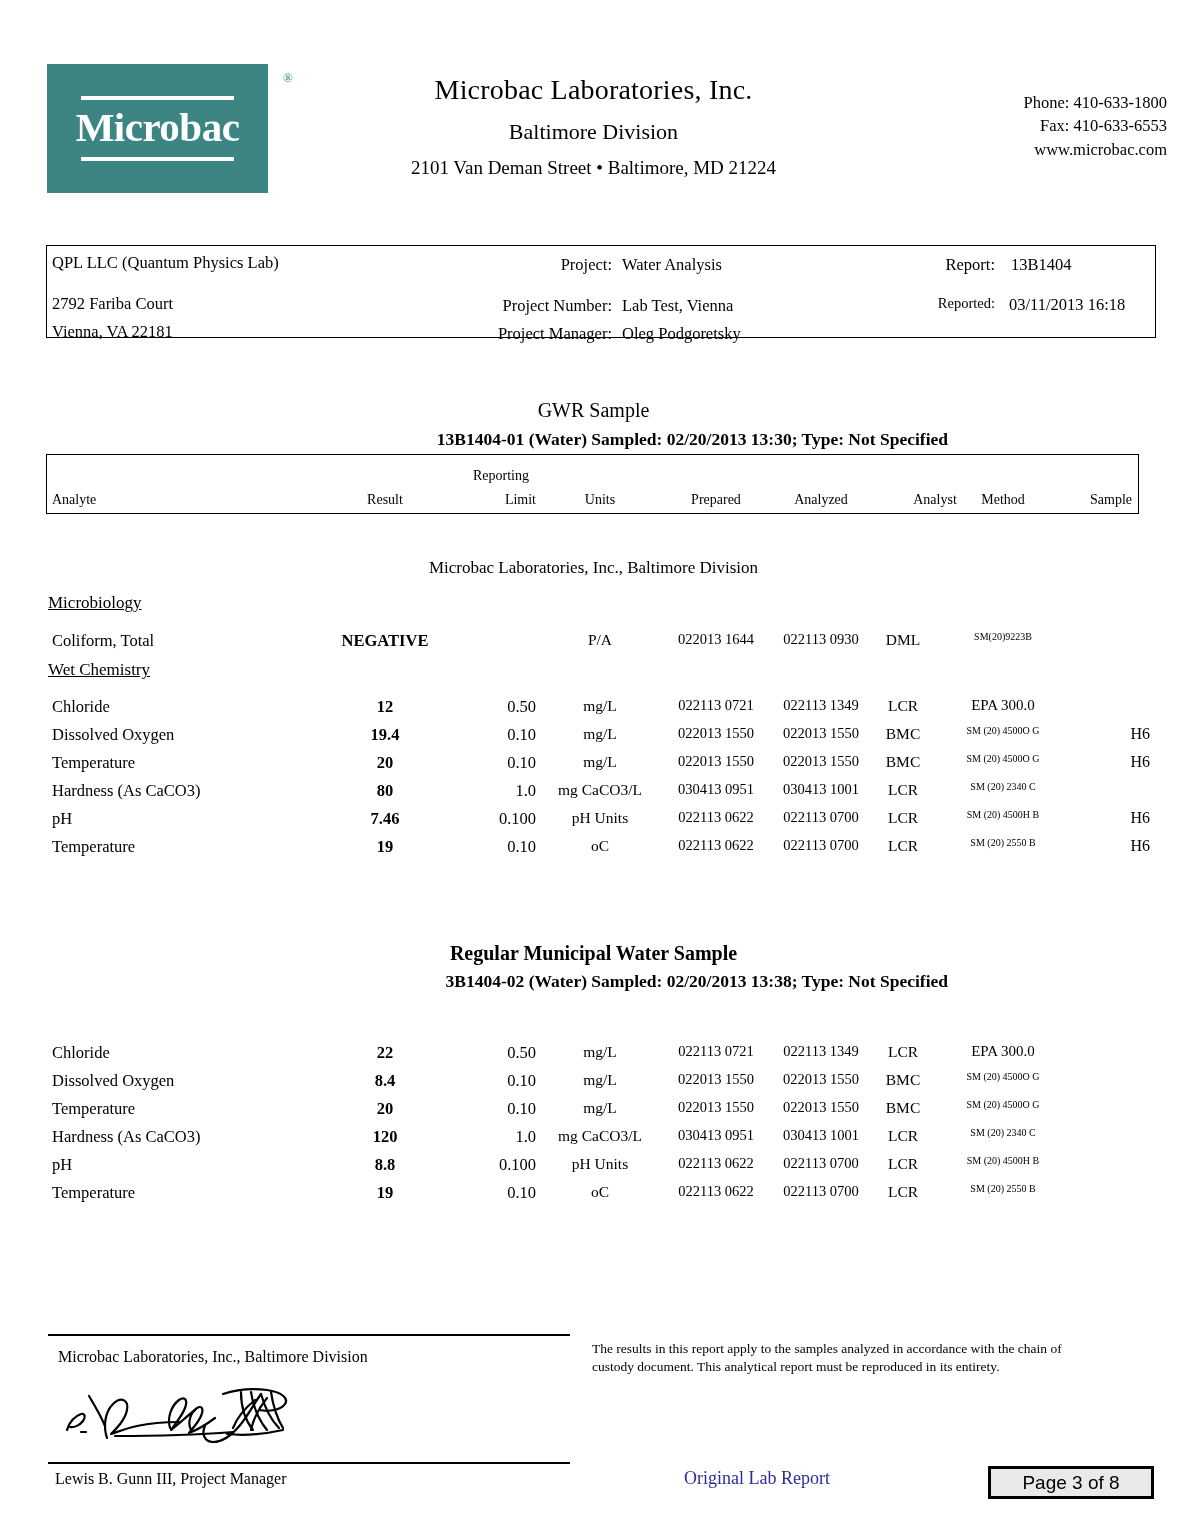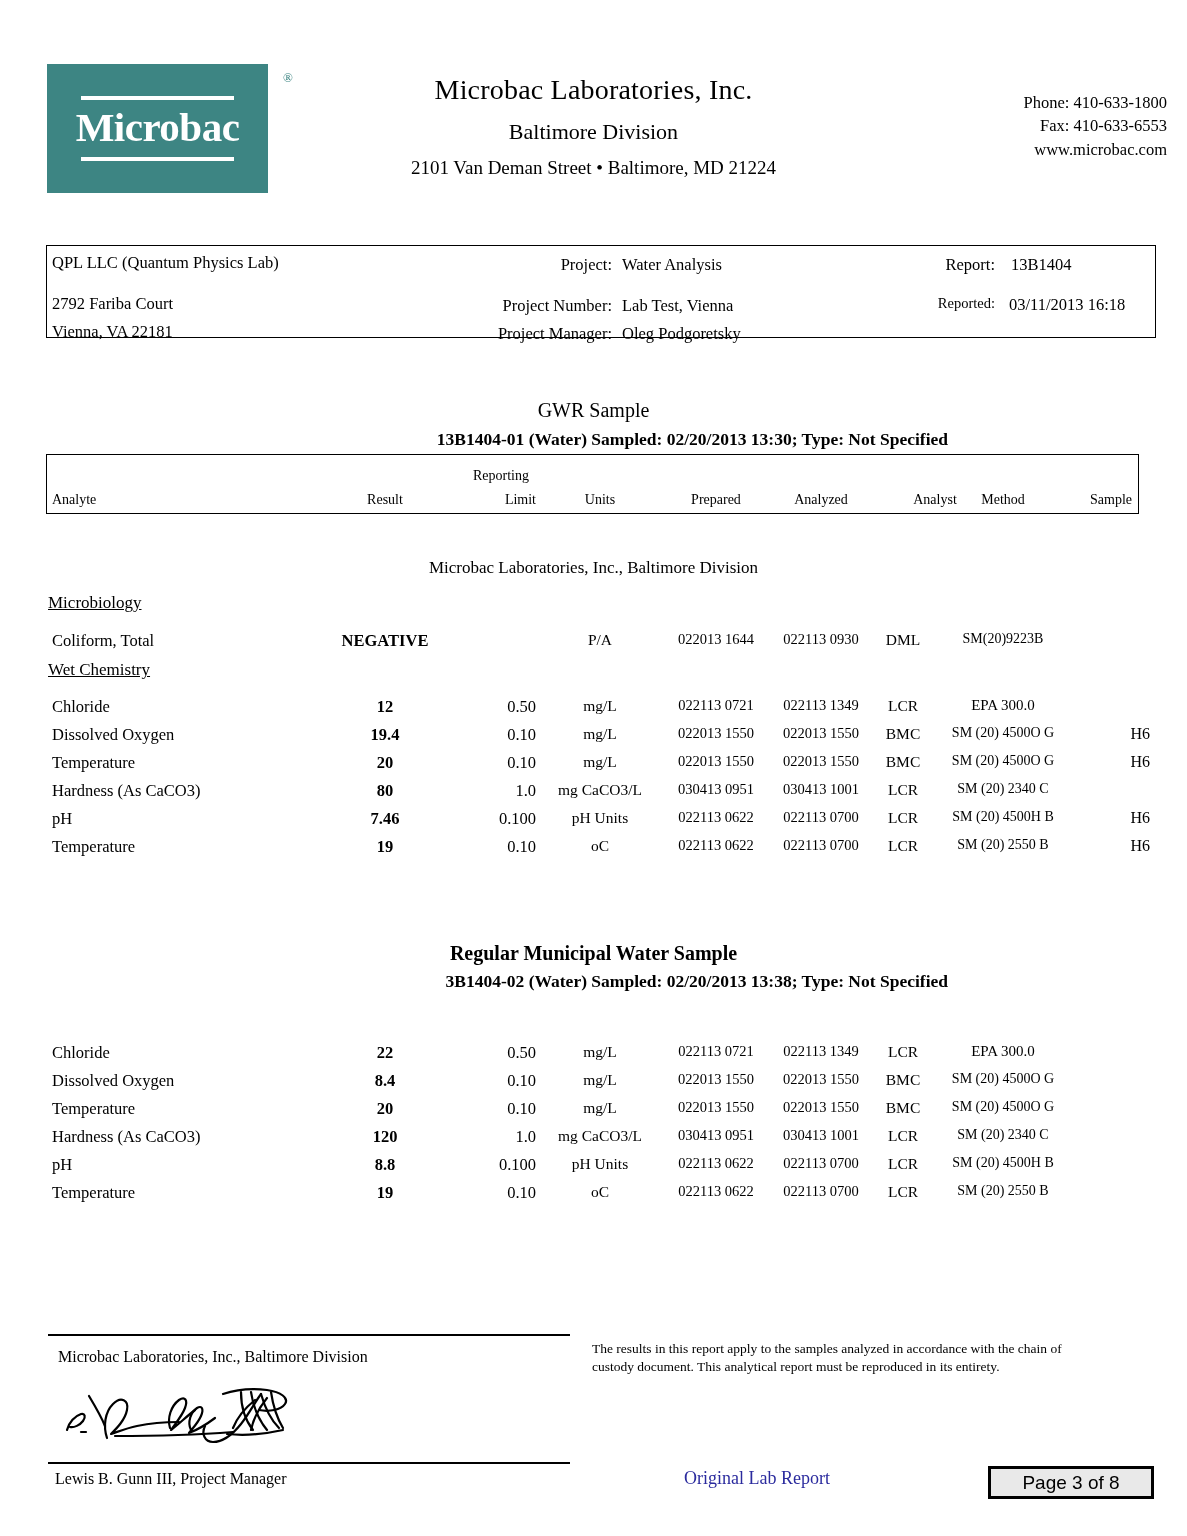--- a/index.html
+++ b/index.html
@@ -238,21 +238,21 @@
     white-space: nowrap;
   }
   .c-analyte  { left: 52px;  text-align: left;   font-size: 16.5px; }
   .c-result   { left: 330px; width: 110px; text-align: center; font-size: 16.5px; font-weight: bold; }
   .c-limit    { left: 466px; width: 70px;  text-align: right;  font-size: 16.5px; }
   .c-units    { left: 555px; width: 90px;  text-align: center; font-size: 15.5px; }
   .c-prepared { left: 660px; width: 112px; text-align: center; font-size: 14.5px; }
   .c-analyzed { left: 765px; width: 112px; text-align: center; font-size: 14.5px; }
   .c-analyst  { left: 868px; width: 70px;  text-align: center; font-size: 15.5px; }
   .c-method   { left: 938px; width: 130px; text-align: center; font-size: 15px; }
-  .c-method.tiny { font-size: 14px; }
+  .c-method.tiny { font-size: 10px; }
   .c-notes    { left: 1090px; width: 60px; text-align: right; font-size: 16px; }
 
   
   .foot-rule {
     position: absolute;
     background: #000;
     height: 2px;
   }
   .foot-lab {
     position: absolute;

